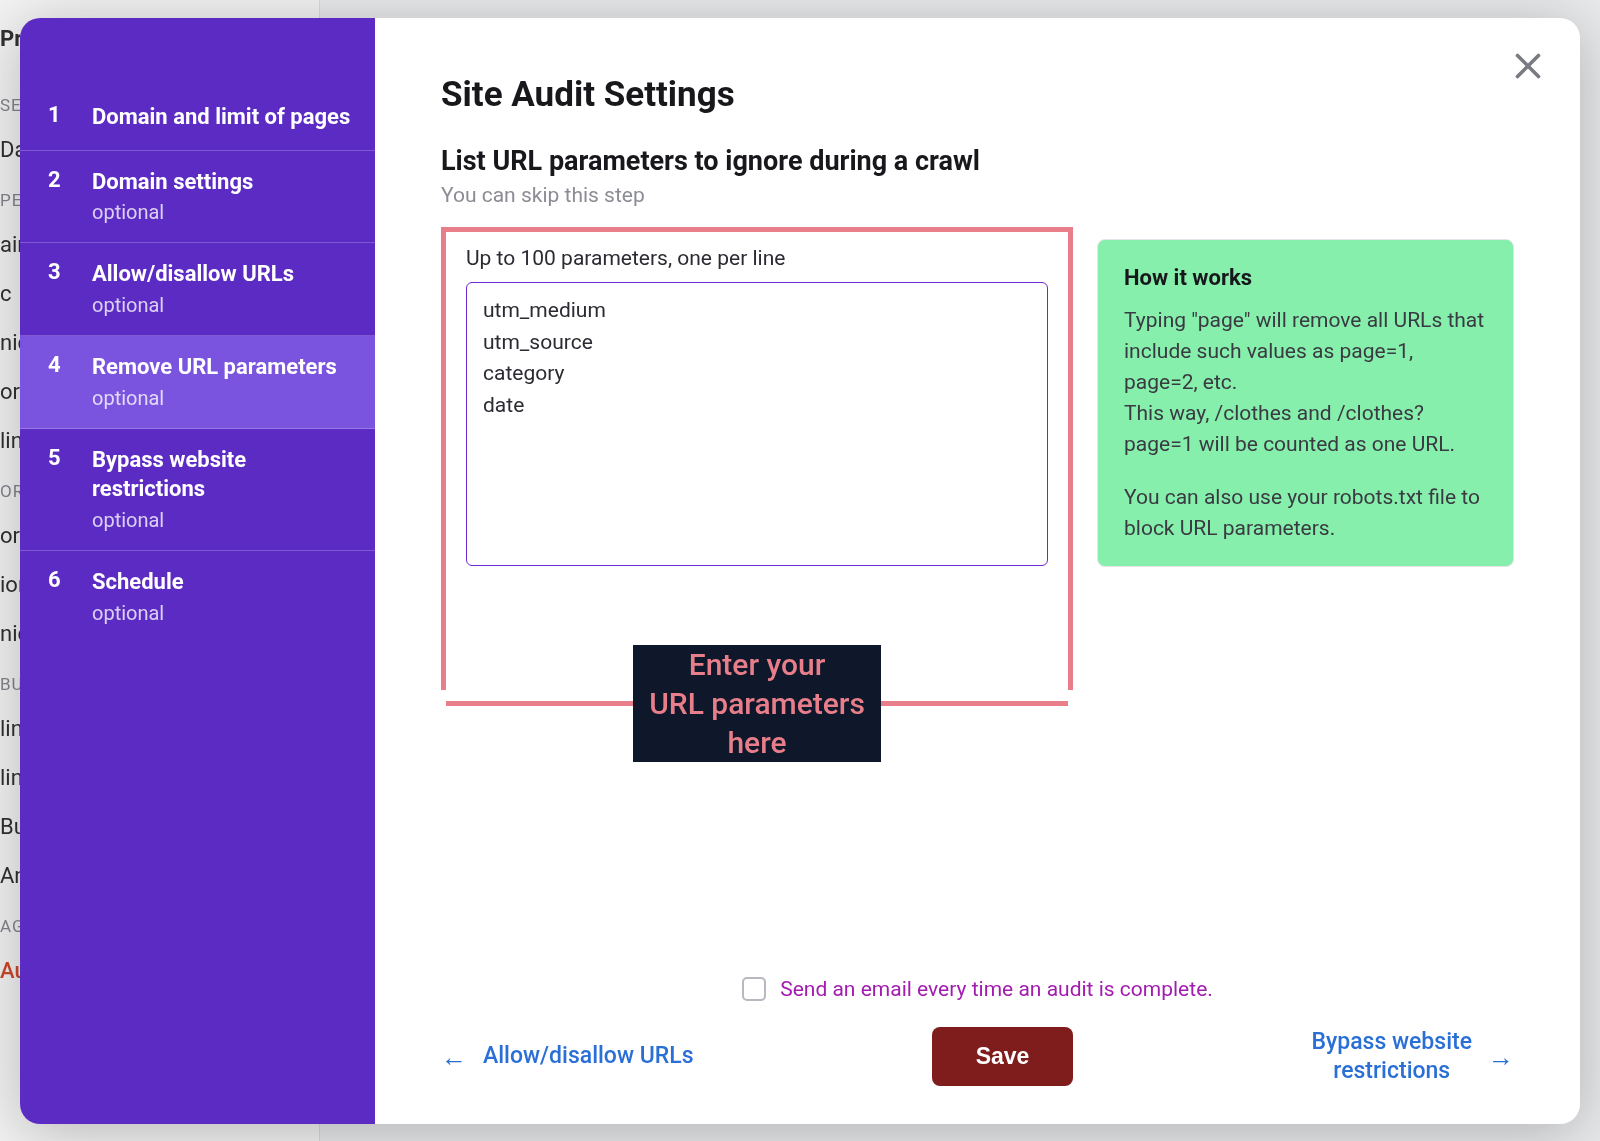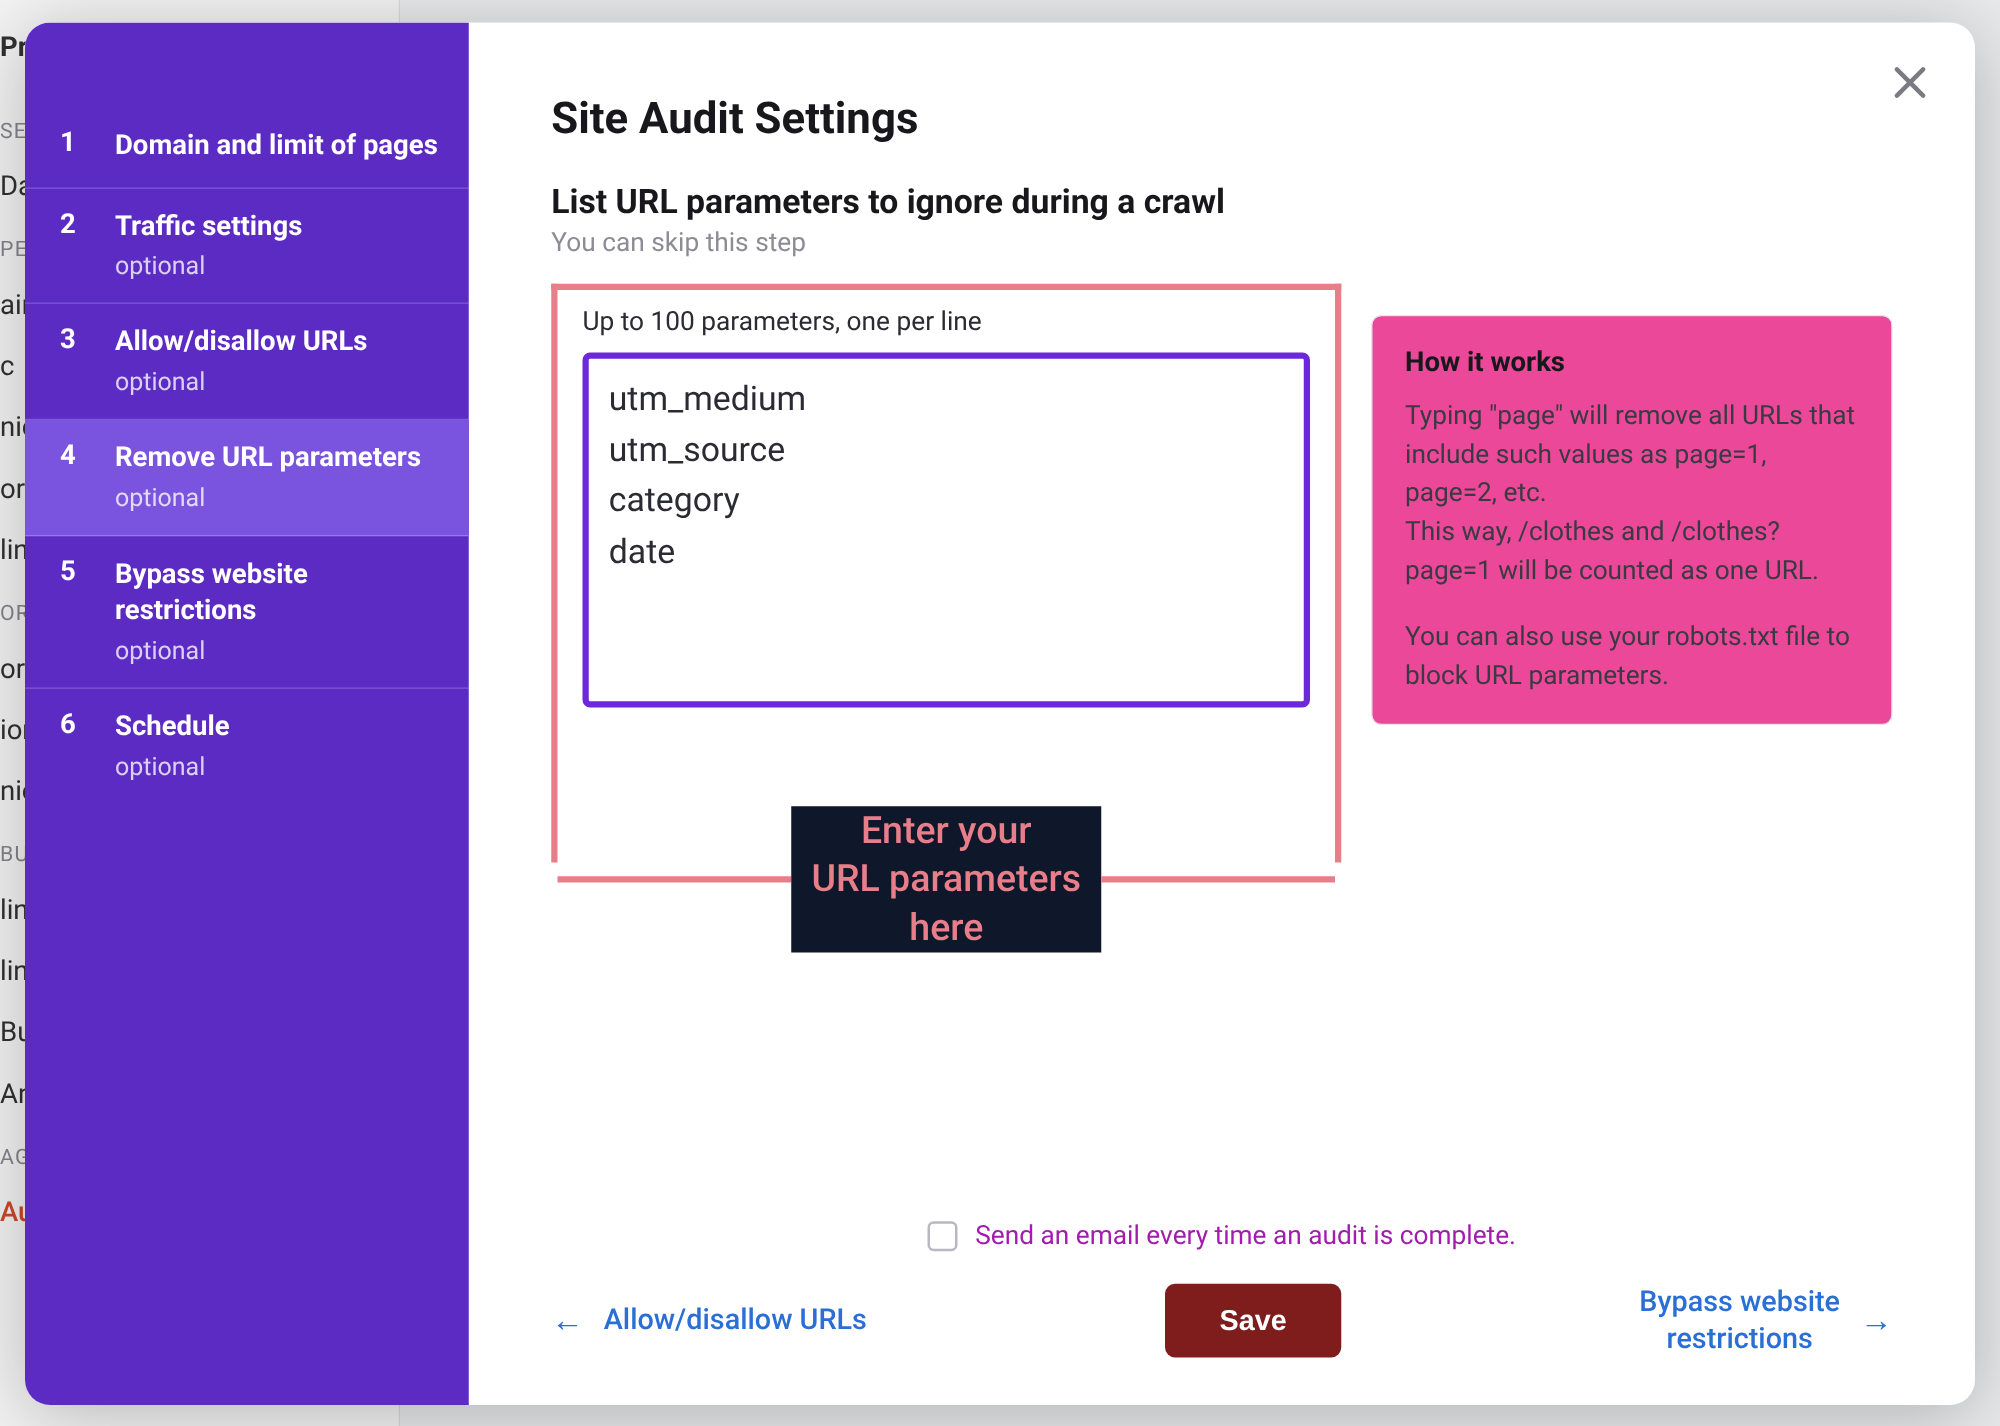--- a/index.html
+++ b/index.html
@@ -94,25 +94,25 @@
     border: 5px solid #e77e8a;
     border-bottom: none;
     padding: 14px 20px 120px 20px;
     width: 632px;
     position: relative;
   }
   .callout .label { font-size: 21px; color: #2b2b33; margin-bottom: 12px; }
   .params {
     width: 100%;
     height: 284px;
-    border: 5px solid #6d28d9;
+    border: 1px solid #6d28d9;
     border-radius: 6px;
     padding: 12px 16px;
     font-family: inherit;
-    font-size: 27px;
+    font-size: 21px;
     color: #2b2b33;
     resize: none;
     line-height: 1.5;
   }
   .callout-caption {
     position: absolute;
     left: 0; right: 0;
     bottom: -72px;
     display: flex;
     align-items: center;
@@ -127,28 +127,28 @@
     background: #0f172a;
     padding: 0 16px;
   }
   .callout-caption .line {
     height: 5px; background: #e77e8a; flex: 1;
   }
 
   
   .help {
     flex: 1;
-    background: #ec4899;
+    background: #86efac;
     border: 1px solid #e3e4e9;
     border-radius: 8px;
     padding: 22px 26px;
     font-size: 21px;
     color: #3a3a42;
     line-height: 1.48;
-    margin-top: 25px;
+    margin-top: 12px;
   }
   .help .title { font-weight: 700; color: #18181c; margin-bottom: 10px; font-size: 22px; }
   .help p { margin-bottom: 22px; }
   .help p:last-child { margin-bottom: 0; }
 
   
   .footer {
     margin-top: auto;
     display: flex;
     flex-direction: column;
@@ -216,21 +216,21 @@
   <div class="steps">
     <div class="step">
       <div class="num">1</div>
       <div class="txt">
         <div class="title">Domain and limit of pages</div>
       </div>
     </div>
     <div class="step">
       <div class="num">2</div>
       <div class="txt">
-        <div class="title">Traffic settings</div>
+        <div class="title">Domain settings</div>
         <div class="opt">optional</div>
       </div>
     </div>
     <div class="step">
       <div class="num">3</div>
       <div class="txt">
         <div class="title">Allow/disallow URLs</div>
         <div class="opt">optional</div>
       </div>
     </div>

